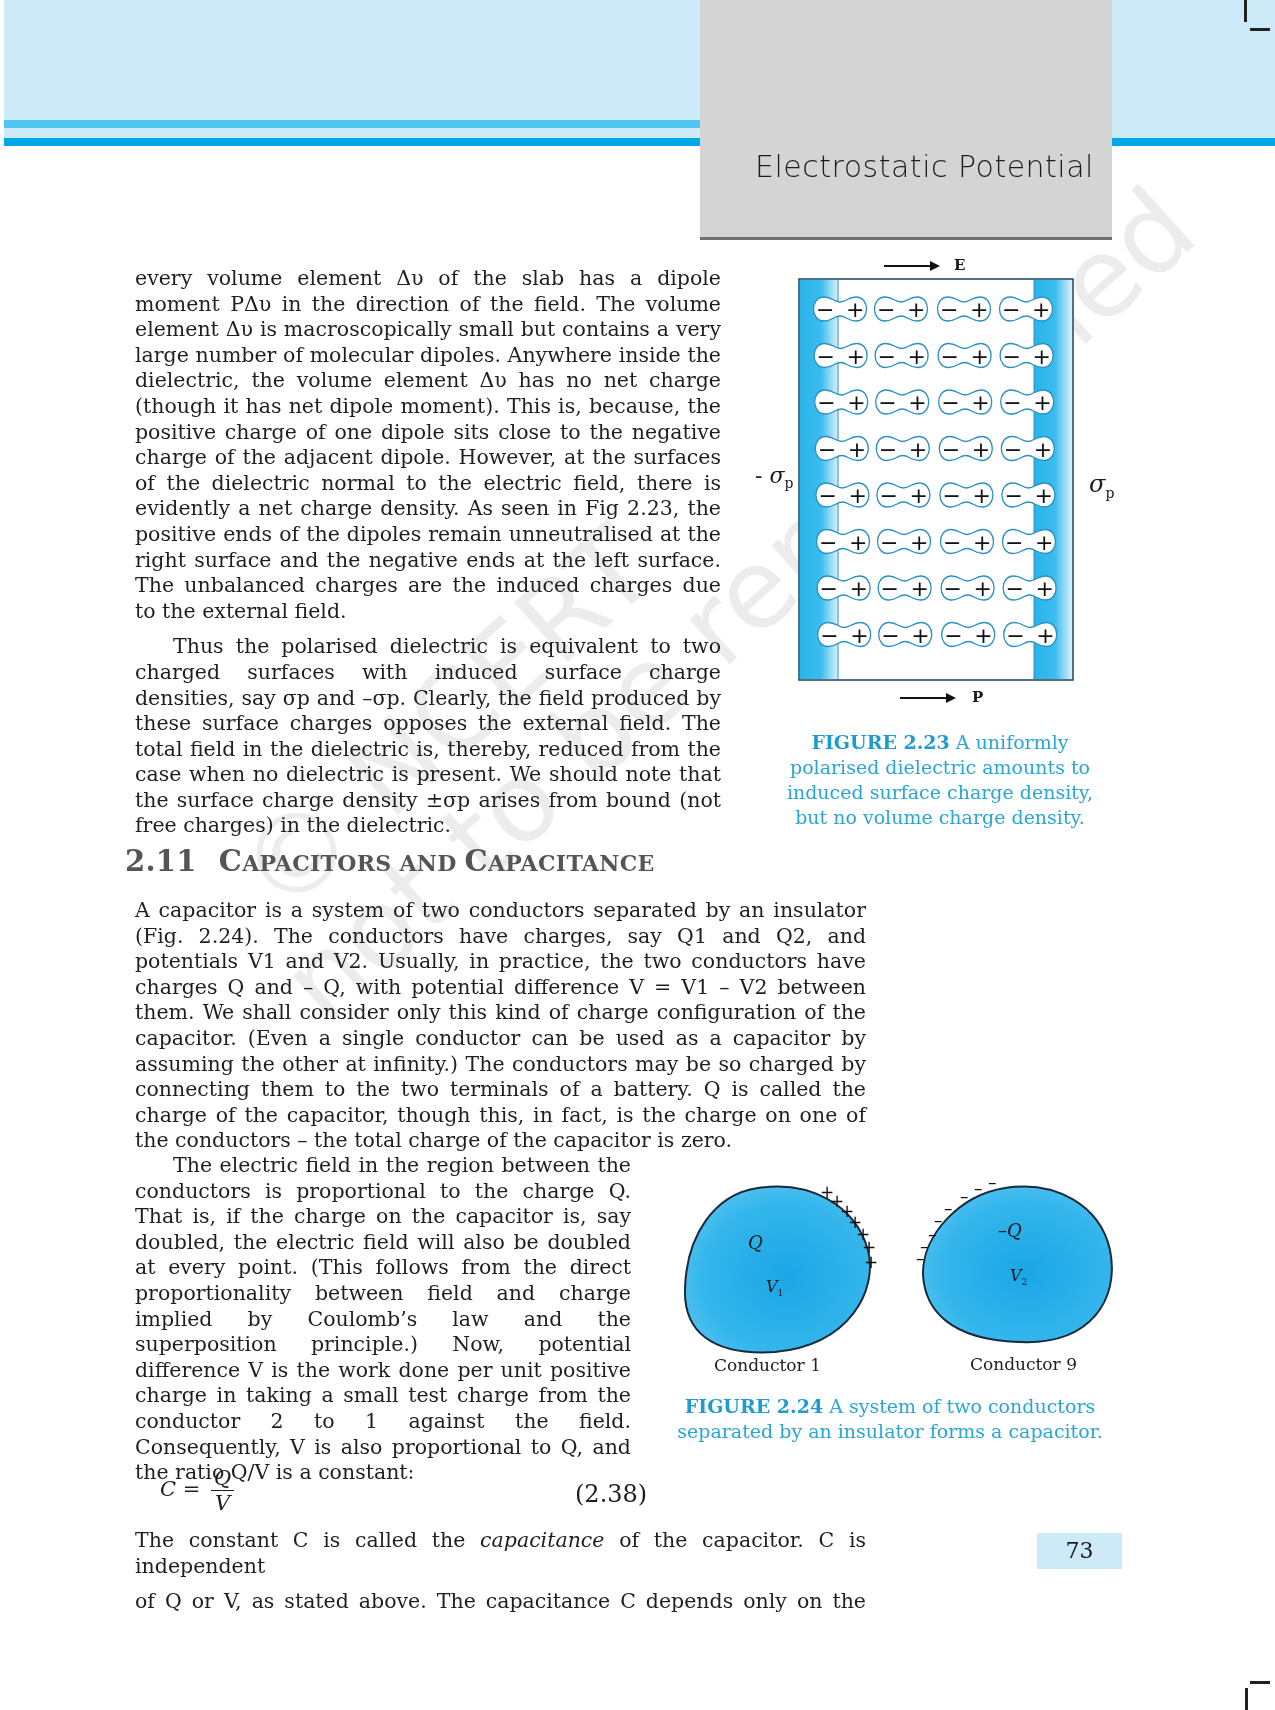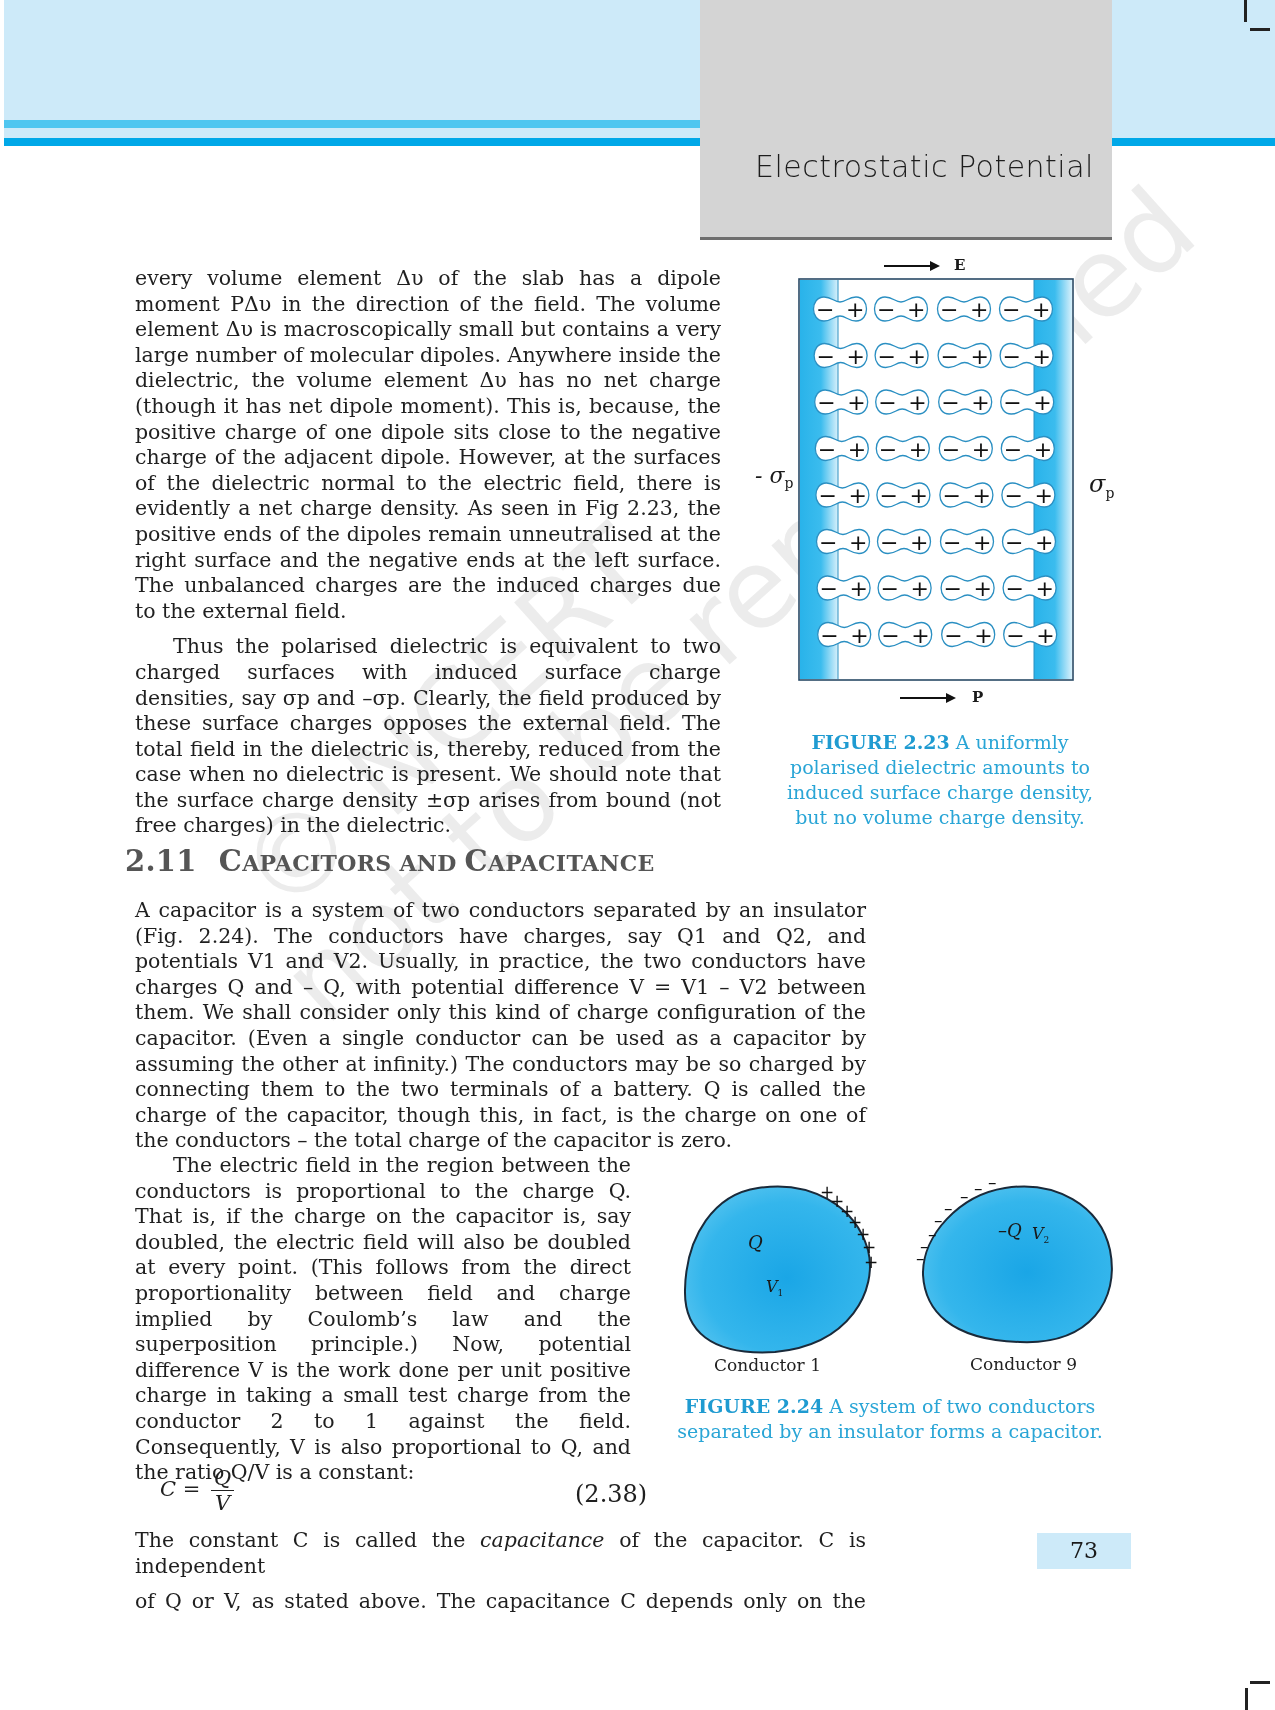--- a/index.html
+++ b/index.html
@@ -47,21 +47,21 @@
   .sigma-left { left: 755px; top: 463px; font-size: 22px; font-style: italic; }
   .sigma-right { left: 1089px; top: 470px; font-size: 24px; font-style: italic; }
   .sigma-left sub, .sigma-right sub { font-size: 14px; font-style: normal; }
   .caption { color: #29a5d6; font-size: 19px; line-height: 25px; text-align: center; margin-top: 12px; }
   .caption b { color: #1f9bd1; }
   .cap23 { left: 785px; top: 718px; width: 310px; }
   .cap24 { left: 660px; top: 1382px; width: 460px; }
   .cond-label { font-size: 17px; color: #222; }
 
   
-  .page-box { left: 1037px; top: 1533px; width: 94px; height: 36px; background: #cdeaf9;
+  .page-box { left: 1037px; top: 1533px; width: 85px; height: 36px; background: #cdeaf9;
               font-size: 22px; text-align: center; line-height: 36px; color: #1a1a1a; }
 
   
   .wm { left: 220px; top: 850px; font-family: "DejaVu Sans", sans-serif; font-size: 110px;
         color: rgba(200,200,200,0.35); transform: rotate(-42deg); transform-origin: left top;
         white-space: nowrap; line-height: 110px; pointer-events: none; }
 </style>
 </head>
 <body>
 
@@ -256,21 +256,21 @@
     <text x="254" y="46">–</text>
       <text x="264" y="34">–</text>
       <text x="280" y="22">–</text>
     <text x="294" y="14">–</text>
       <text x="308" y="8">–</text>
   </g>
 </svg>
 <div class="abs" style="left:748px; top:1232px; font-size:18px; font-style:italic;">Q</div>
 <div class="abs" style="left:766px; top:1277px; font-size:16px; font-style:italic;"><span>V</span><sub style="font-size:9px;font-style:normal">1</sub></div>
 <div class="abs" style="left:998px; top:1220px; font-size:18px; font-style:italic;">–Q</div>
-<div class="abs" style="left:1010px; top:1224px; font-size:16px; font-style:italic;margin-left:22px;"><span>V</span><sub style="font-size:9px;font-style:normal">2</sub></div>
+<div class="abs" style="left:1010px; top:1266px; font-size:16px; font-style:italic;"><span>V</span><sub style="font-size:9px;font-style:normal">2</sub></div>
 <div class="abs cond-label" style="left:714px; top:1355px;">Conductor 1</div>
 <div class="abs cond-label" style="left:970px; top:1354px;">Conductor 9</div>
 <div class="abs caption cap24">
   <b>FIGURE 2.24</b><span> A system of two conductors separated by an insulator forms a capacitor.</span>
 </div>
 
 <div class="abs eq">
   <span>C =</span>
   <span class="frac">
     <span class="n">Q</span>

